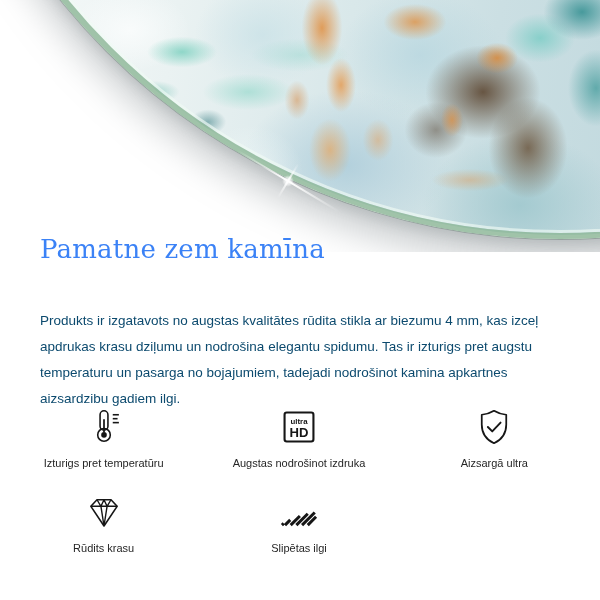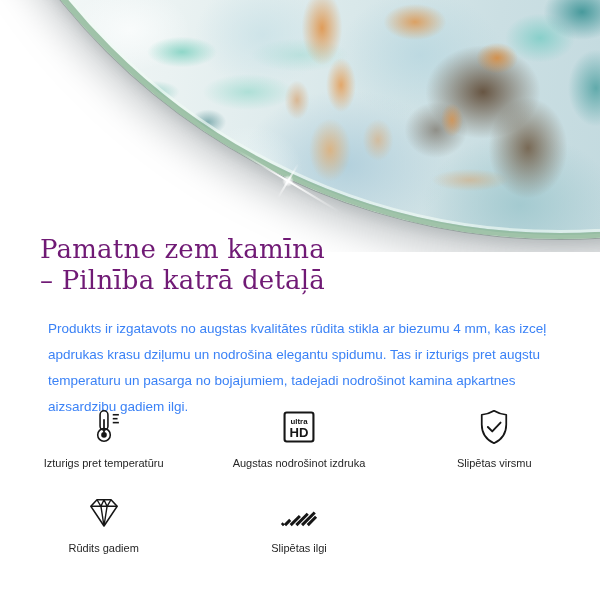--- a/index.html
+++ b/index.html
@@ -59,25 +59,25 @@
     background:linear-gradient(90deg,rgba(255,255,255,0),rgba(255,255,255,.95) 45%,rgba(255,255,255,.95) 55%,rgba(255,255,255,0));}
   .ray-short{left:-20px;top:-1px;width:40px;height:2px;transform:rotate(-59deg);
     background:linear-gradient(90deg,rgba(255,255,255,0),#fff 50%,rgba(255,255,255,0));}
   .core{left:-6px;top:-6px;width:12px;height:12px;border-radius:50%;
     background:radial-gradient(circle,#fff 0%,rgba(255,255,255,.6) 40%,rgba(255,255,255,0) 70%);}
 
   
   .page-title{
     position:absolute;left:40px;top:234px;margin:0;
     font-family:"DejaVu Serif","Liberation Serif",serif;font-weight:400;
-    font-size:26px;line-height:31px;color:#701a75;letter-spacing:.2px;
+    font-size:26px;line-height:31px;color:#3b82f6;letter-spacing:.2px;
   }
   .product-description{
-    position:absolute;left:40px;top:308px;width:536px;margin:8px;
-    font-size:13.5px;line-height:26px;color:#3b82f6;
+    position:absolute;left:40px;top:308px;width:536px;margin:0;
+    font-size:13.5px;line-height:26px;color:#0c4a6e;
   }
 
   
   .features{
     position:absolute;left:6px;top:402px;width:586px;
     display:grid;grid-template-columns:repeat(3,1fr);row-gap:18px;
   }
   .feature{display:flex;flex-direction:column;align-items:center;}
   .icon-box{height:46px;display:flex;align-items:flex-end;justify-content:center;}
   .feature svg{display:block;}
@@ -95,21 +95,20 @@
     <div class="glass-edge"></div>
     <div class="sparkle">
       <span class="ray-long"></span>
         <span class="ray-short"></span>
         <span class="core"></span>
     </div>
   </div>
 
   <h1 class="page-title">
     <span>Pamatne zem kamīna</span><br>
-    <span>– Pilnība katrā detaļā</span>
   </h1>
 
   <p class="product-description">Produkts ir izgatavots no augstas kvalitātes rūdita stikla ar biezumu 4 mm, kas izceļ apdrukas krasu dziļumu un nodrošina elegantu spidumu. Tas ir izturigs pret augstu temperaturu un pasarga no bojajumiem, tadejadi nodrošinot kamina apkartnes aizsardzibu gadiem ilgi.</p>
 
   <div class="features">
 
     <div class="feature">
       <div class="icon-box">
         <svg width="42" height="42" viewBox="0 0 48 48">
           <rect class="stroke-ic" x="19.5" y="5.5" width="9" height="22" rx="4.5" stroke-width="1.8"></rect>
@@ -135,31 +134,31 @@
       <div class="feature-label">Augstas nodrošinot izdruka</div>
     </div>
 
     <div class="feature">
       <div class="icon-box">
         <svg width="42" height="42" viewBox="0 0 48 48">
           <path class="stroke-ic" stroke-width="2" stroke-linejoin="round" d="M24 5.5 C28 8 33 9.5 38 10 V21 C38 31.5 32.5 38.5 24 42.5 C15.5 38.5 10 31.5 10 21 V10 C15 9.5 20 8 24 5.5 Z"></path>
           <path class="stroke-ic" stroke-width="2.2" stroke-linecap="round" stroke-linejoin="round" d="M17 24 L22 29 L31.5 19"></path>
         </svg>
       </div>
-      <div class="feature-label">Slipētas virsmu</div>
+      <div class="feature-label">Aizsargā ultra</div>
     </div>
 
     <div class="feature">
       <div class="icon-box">
         <svg width="42" height="42" viewBox="0 0 48 48">
           <path class="stroke-ic" stroke-width="1.8" stroke-linejoin="round" d="M16 10 L32 10 L39 17.5 L24 40 L9 17.5 Z"></path>
           <path class="stroke-ic" stroke-width="1.6" stroke-linejoin="round" d="M9 17.5 H39 M16 10 L20.5 17.5 L24 10 L27.5 17.5 L32 10 M20.5 17.5 L24 40 M27.5 17.5 L24 40"></path>
         </svg>
       </div>
-      <div class="feature-label">Rūdits gadiem</div>
+      <div class="feature-label">Rūdits krasu</div>
     </div>
 
     <div class="feature">
       <div class="icon-box">
         <svg width="42" height="42" viewBox="0 0 48 48">
           <path class="stroke-ic" stroke-width="3.4" d="M4.5 39 L6.5 37 M8 39 L14 33 M14.5 39 L25 28.5 M21 39 L34 26 M27.5 39 L42 24.5 M34 39 L43.5 29.5"></path>
         </svg>
       </div>
       <div class="feature-label">Slipētas ilgi</div>
     </div>

